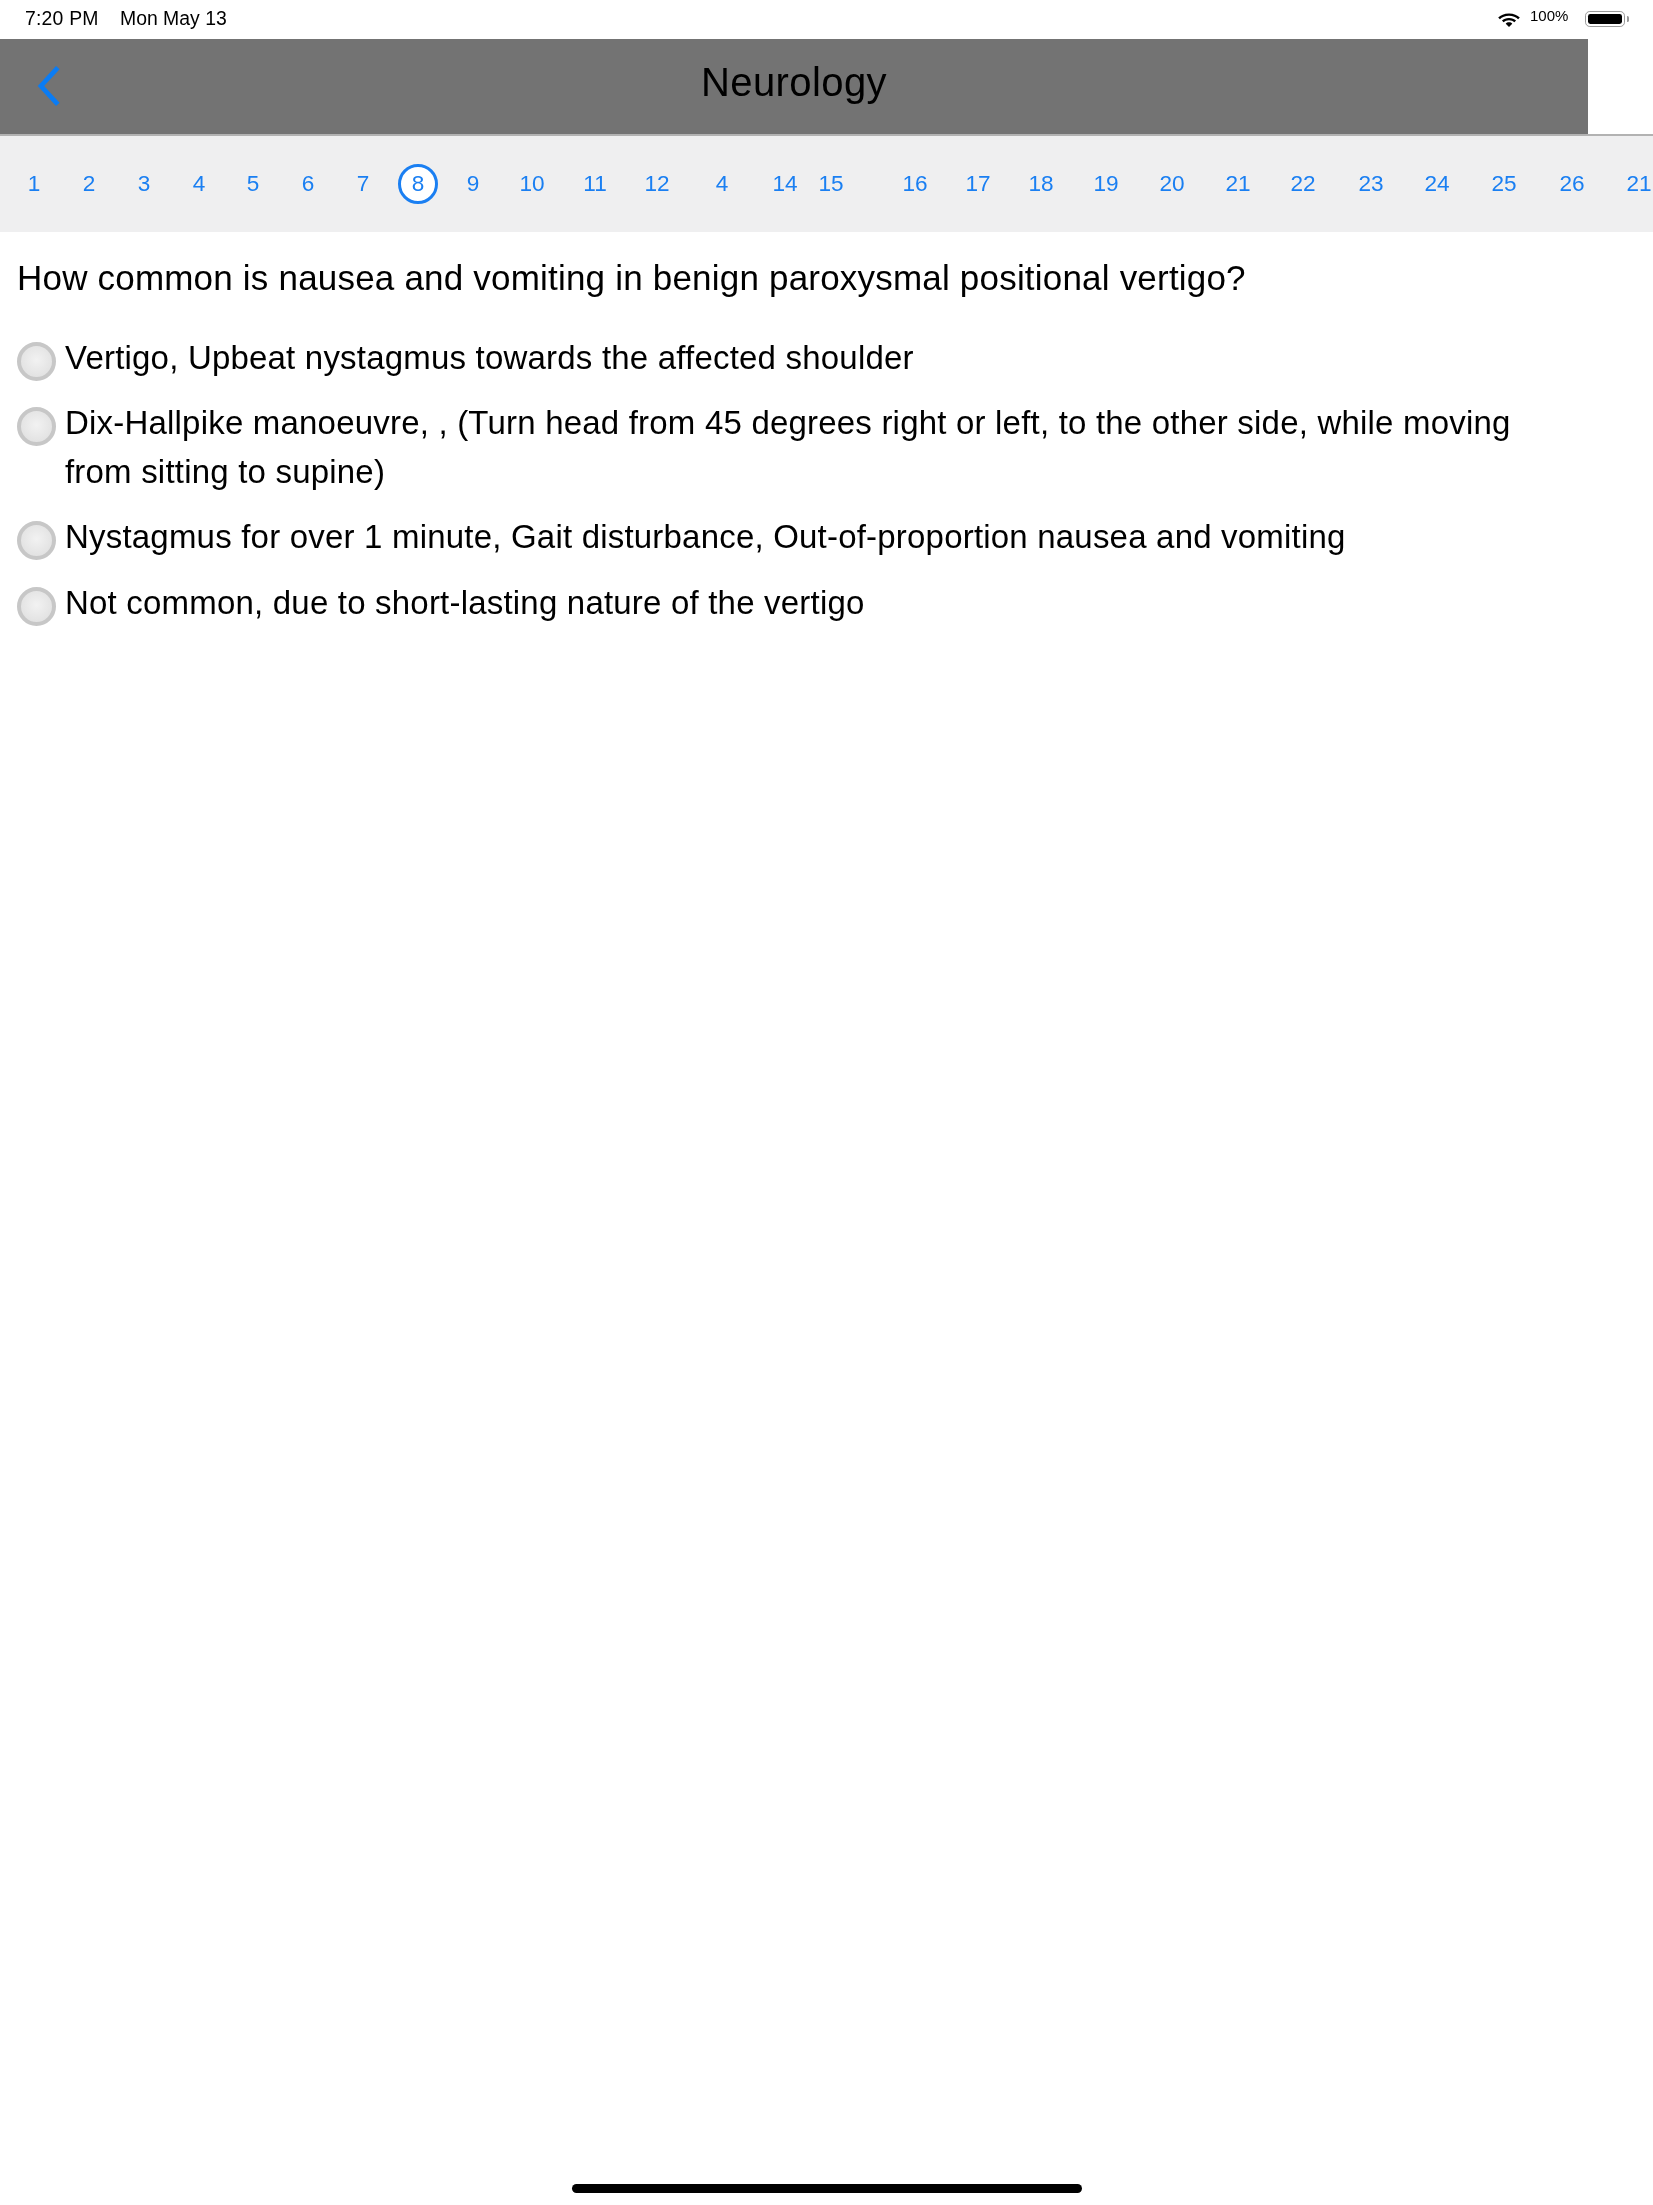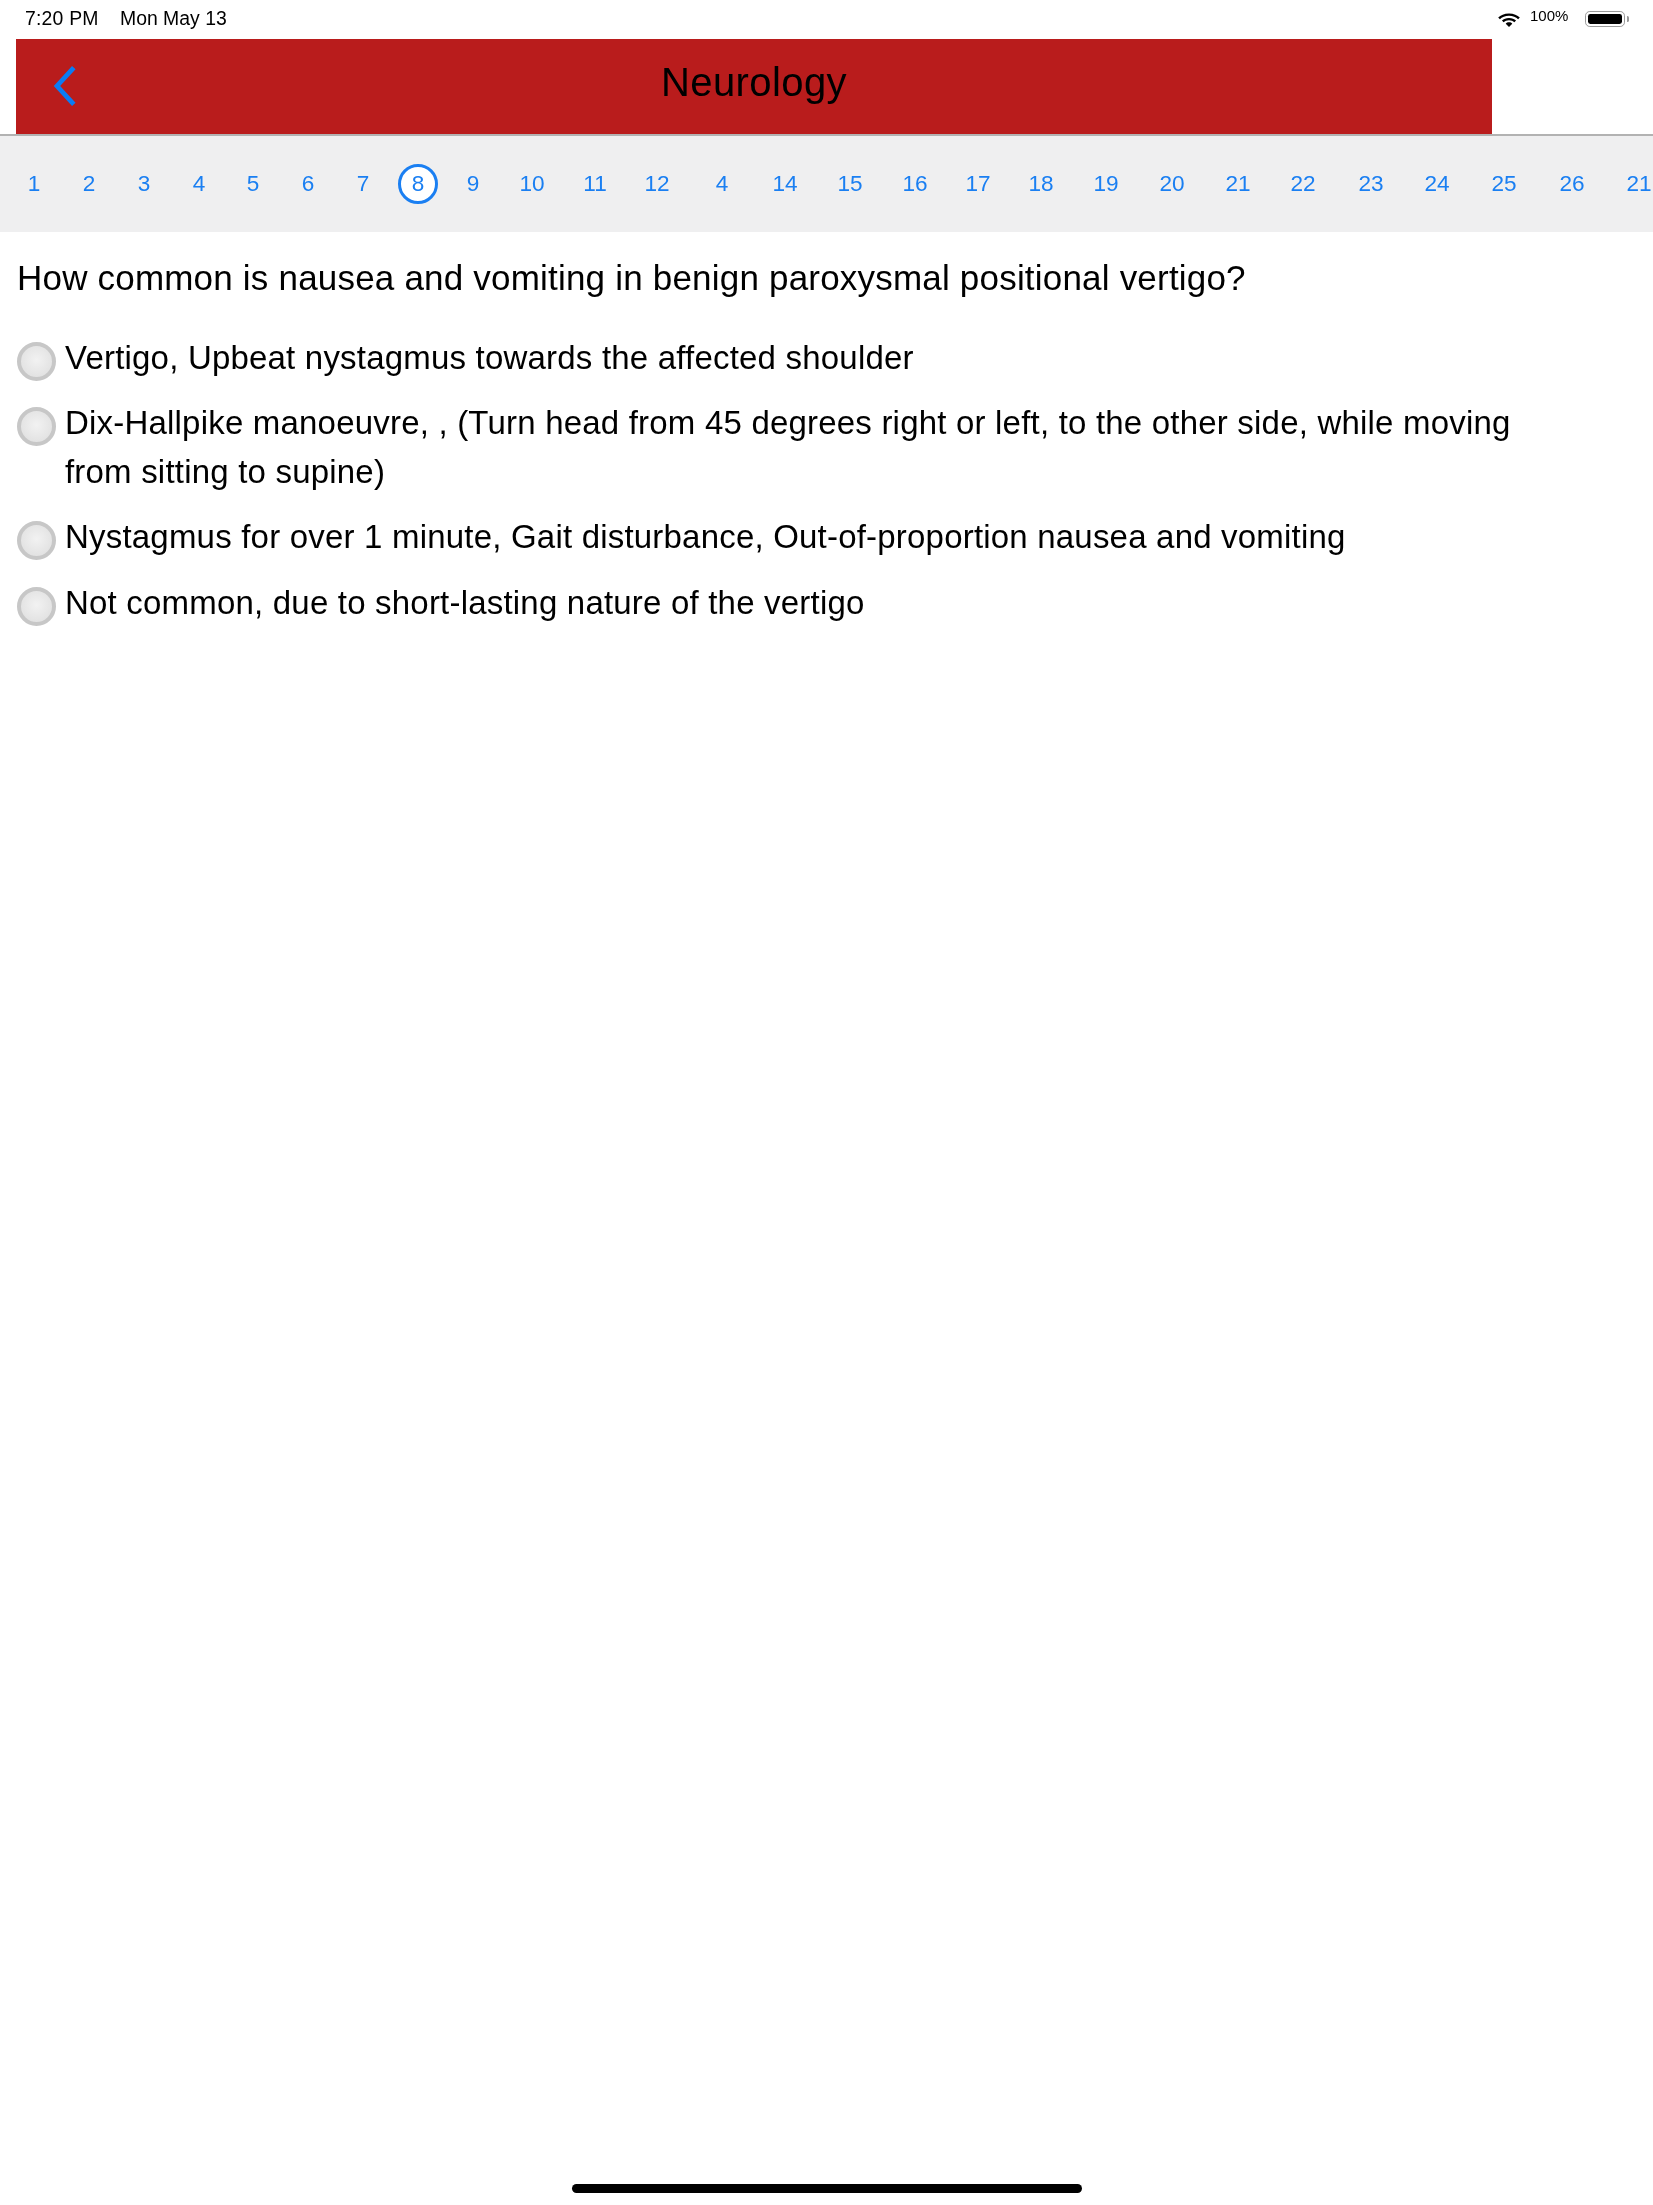--- a/index.html
+++ b/index.html
@@ -35,23 +35,22 @@
     }
     .status-battery .fill {
       width: 100%; height: 100%; background: #000; border-radius: 2.4px;
     }
     .status-battery-nub {
       position: absolute; left: 1627px; top: 16px; width: 2.4px; height: 5.7px;
       background: #9a9a9a; border-radius: 0 1.6px 1.6px 0;
     }
     
     .nav-bar {
-      position: absolute; left: 0; top: 39px; width: 1476px; height: 96px;
-      background: #b91c1c;
-      margin-left: 16px;
+      position: absolute; left: 0; top: 39px; width: 1588px; height: 96px;
+      background: #737373;
     }
     .back-button {
       position: absolute; left: 29px; top: 22.6px; width: 39px; height: 52px;
       display: flex; align-items: center; justify-content: center;
       cursor: pointer;
     }
     .nav-title {
       position: absolute; left: 0; right: 0; top: 21px;
       text-align: center; font-size: 40px; letter-spacing: 0.4px;
     }
@@ -173,21 +172,21 @@
     </div>
     <div class="pager-item" style="left: 657px;">
       <span class="pager-label">12</span>
     </div>
     <div class="pager-item" style="left: 722px;">
       <span class="pager-label">4</span>
     </div>
     <div class="pager-item" style="left: 785px;">
       <span class="pager-label">14</span>
     </div>
-    <div class="pager-item" style="left: 850px; justify-content: center;">
+    <div class="pager-item" style="left: 831px; justify-content: center;">
       <span class="pager-label">15</span>
     </div>
     <div class="pager-item" style="left: 915px;">
       <span class="pager-label">16</span>
     </div>
     <div class="pager-item" style="left: 978px;">
       <span class="pager-label">17</span>
     </div>
     <div class="pager-item" style="left: 1041px;">
       <span class="pager-label">18</span>

